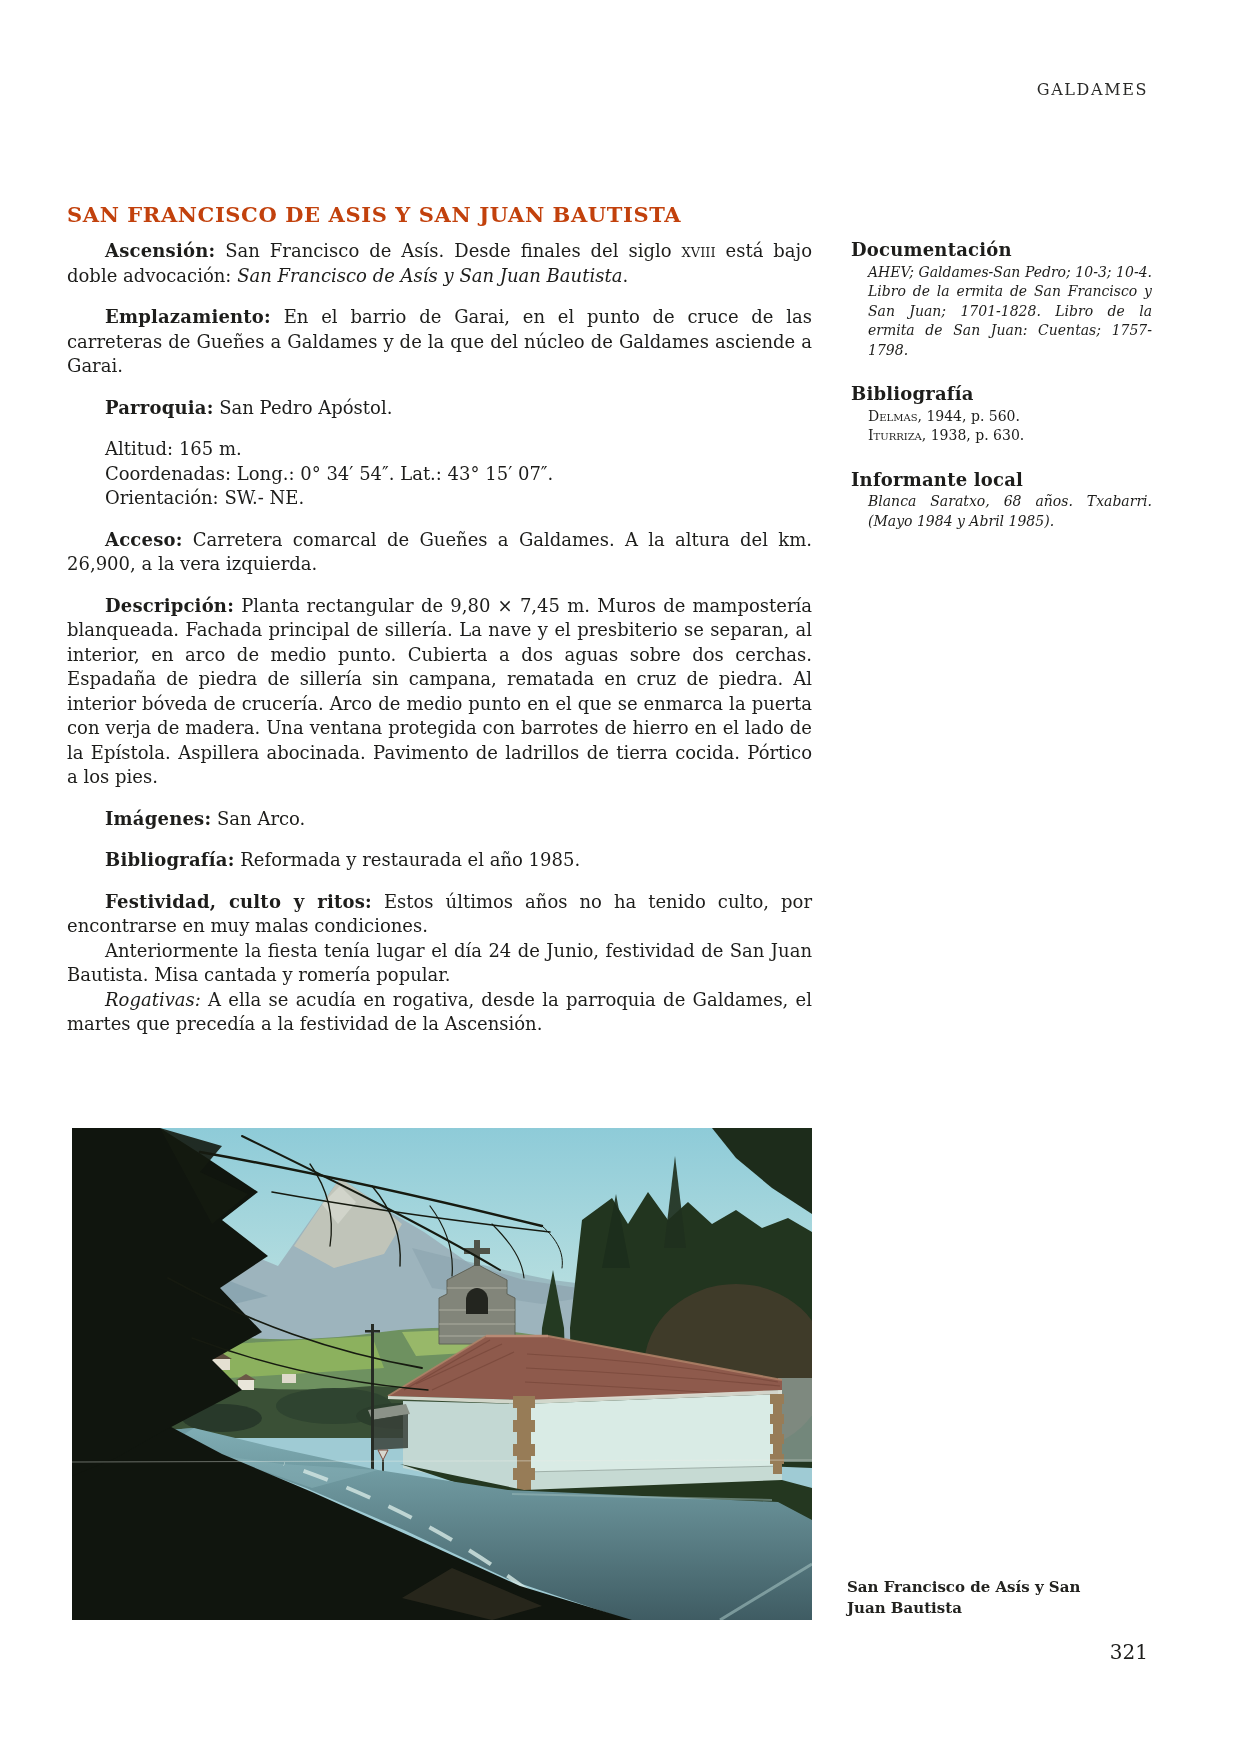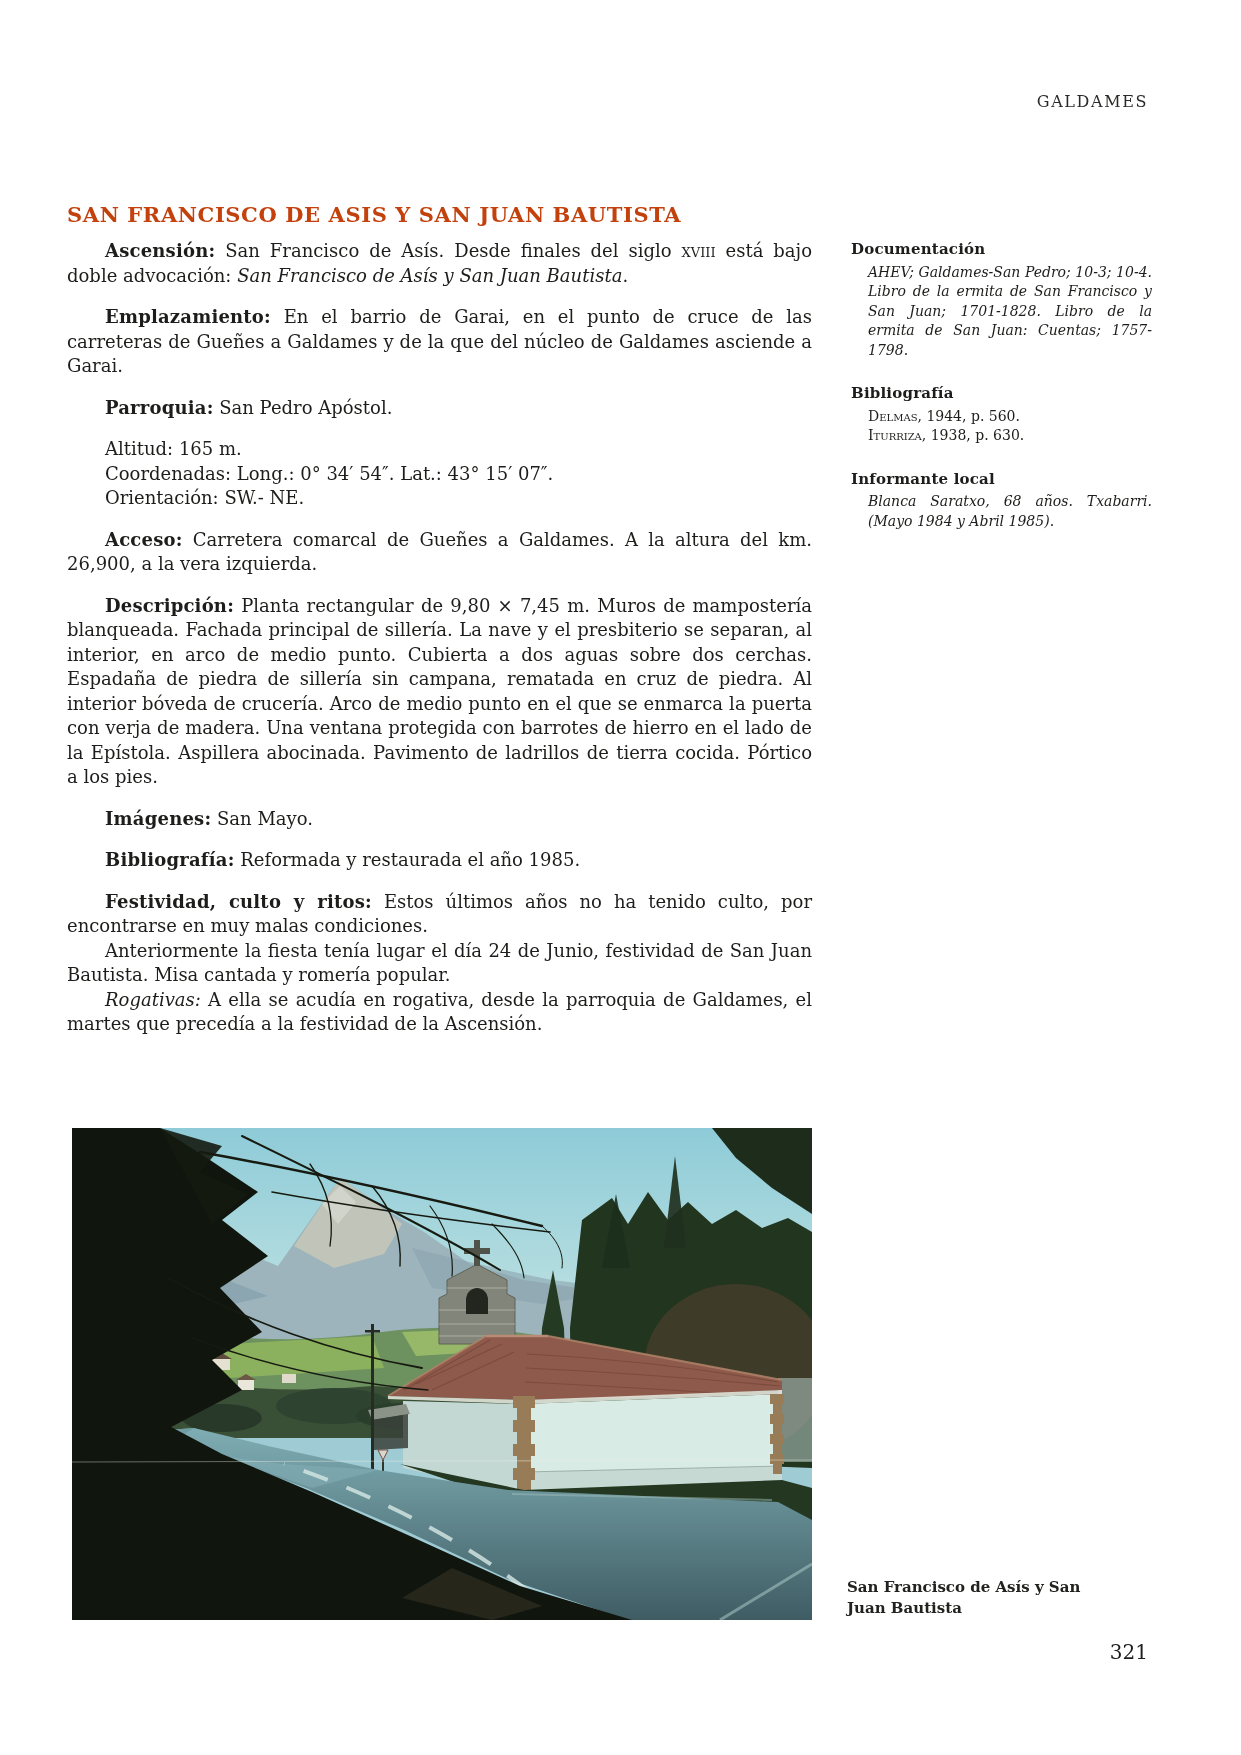--- a/index.html
+++ b/index.html
@@ -3,21 +3,21 @@
 <meta charset="utf-8">
 <style>
   html,body{margin:0;padding:0;}
   body{
     width:1241px;height:1755px;position:relative;background:#ffffff;
     font-family:"DejaVu Serif", serif;color:#1d1d1b;
     -webkit-font-smoothing:antialiased;
   }
   .abs{position:absolute;}
   .running-header{
-    top:92px;left:0;width:1148px;text-align:right;
+    top:80px;left:0;width:1148px;text-align:right;
     font-size:16px;letter-spacing:1.6px;color:#2a2a28;
   }
   .article-title{
     left:67px;top:188px;width:760px;
     font-size:21px;font-weight:bold;letter-spacing:.6px;color:#c2410c;
   }
   .main-col{
     left:67px;top:239px;width:745px;
     font-size:18px;line-height:24.5px;text-align:justify;
   }
@@ -25,21 +25,21 @@
   .main-col p.cont{margin-bottom:0;}
   .main-col .datos{margin:0 0 17px 0;}
   .main-col .datos div{padding-left:38px;text-align:left;}
   b.lead{font-weight:bold;letter-spacing:.2px;}
   .sc{font-variant:small-caps;}
   .sidebar{
     left:851px;top:240px;width:301px;
     font-size:14px;line-height:19.5px;
   }
   .sidebar .block{margin-bottom:24px;}
-  .sidebar h3{margin:0 0 3px 0;font-size:15px;font-weight:bold;letter-spacing:.2px;}
+  .sidebar h3{margin:0 0 3px 0;font-size:18px;font-weight:bold;letter-spacing:.2px;}
   .sidebar .body{margin-left:17px;text-align:justify;font-style:italic;}
   .sidebar .bib-line{margin-left:17px;}
   .photo-frame{
     left:72px;top:1128px;width:740px;height:492px;overflow:hidden;background:#9fcbd4;
   }
   .photo-caption{
     left:847px;top:1577px;width:250px;
     font-size:15px;line-height:21px;font-weight:bold;color:#22221f;
   }
   .page-number{
@@ -64,21 +64,21 @@
   <div class="datos">
     <div>Altitud: 165 m.</div>
     <div>Coordenadas: Long.: 0° 34′ 54″. Lat.: 43° 15′ 07″.</div>
     <div>Orientación: SW.- NE.</div>
   </div>
 
   <p><b class="lead">Acceso:</b><span> Carretera comarcal de Gueñes a Galdames. A la altura del km. 26,900, a la vera izquierda.</span></p>
 
   <p><b class="lead">Descripción:</b><span> Planta rectangular de 9,80 × 7,45 m. Muros de mampostería blanqueada. Fachada principal de sillería. La nave y el presbiterio se separan, al interior, en arco de medio punto. Cubierta a dos aguas sobre dos cerchas. Espadaña de piedra de sillería sin campana, rematada en cruz de piedra. Al interior bóveda de crucería. Arco de medio punto en el que se enmarca la puerta con verja de madera. Una ventana protegida con barrotes de hierro en el lado de la Epístola. Aspillera abocinada. Pavimento de ladrillos de tierra cocida. Pórtico a los pies.</span></p>
 
-  <p><b class="lead">Imágenes:</b><span> San Mayo.</span></p>
+  <p><b class="lead">Imágenes:</b><span> San Arco.</span></p>
 
   <p><b class="lead">Bibliografía:</b><span> Reformada y restaurada el año 1985.</span></p>
 
   <p class="cont"><b class="lead">Festividad, culto y ritos:</b><span> Estos últimos años no ha tenido culto, por encontrarse en muy malas condiciones.</span></p>
   <p class="cont"><span>Anteriormente la fiesta tenía lugar el día 24 de Junio, festividad de San Juan Bautista. Misa cantada y romería popular.</span></p>
   <p class="cont"><i>Rogativas:</i><span> A ella se acudía en rogativa, desde la parroquia de Galdames, el martes que precedía a la festividad de la Ascensión.</span></p>
 </div>
 
 <div class="abs sidebar">
   <div class="block">

